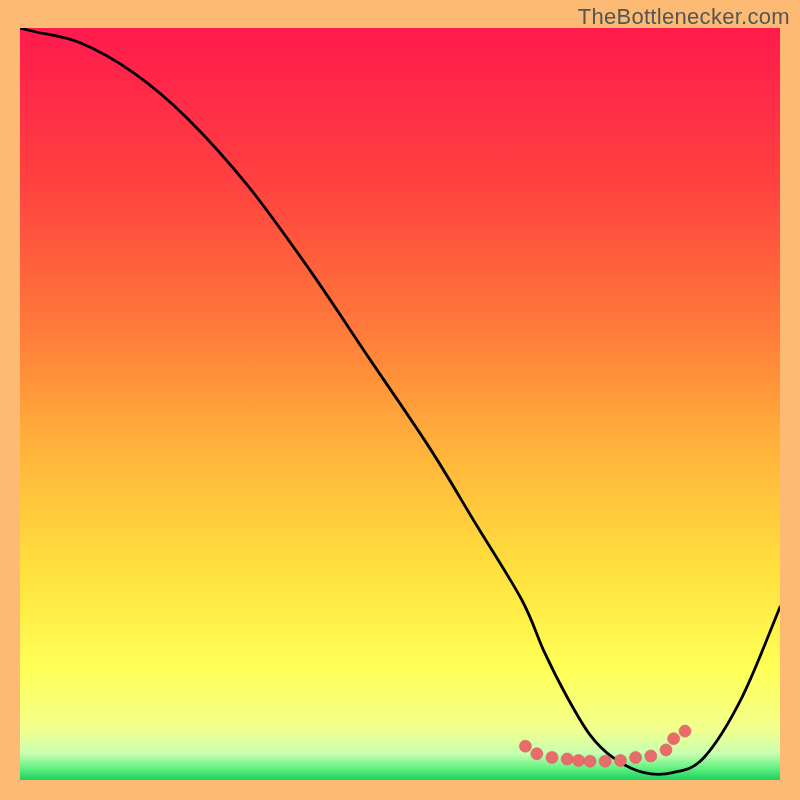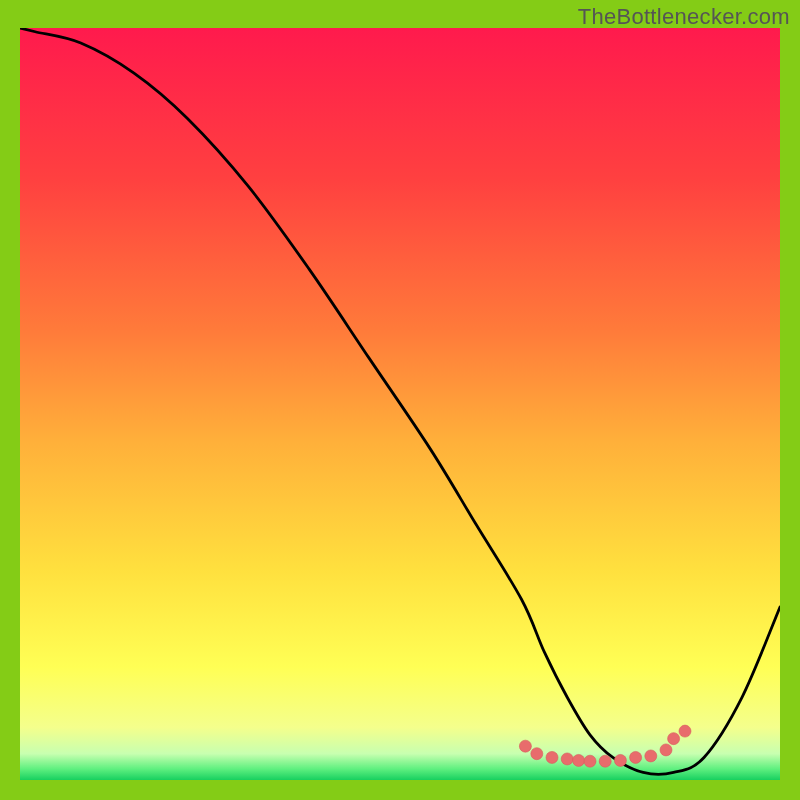--- a/index.html
+++ b/index.html
@@ -7,21 +7,21 @@
     padding: 0;
     width: 800px;
     height: 800px;
     background: #000;
     font-family: Arial, Helvetica, sans-serif;
   }
   .container {
     position: relative;
     width: 800px;
     height: 800px;
-    background: #84cc16;
+    background: #fdba74;
   }
   .watermark {
     position: absolute;
     top: 4px;
     right: 10px;
     color: #555;
     font-size: 22px;
     font-weight: 500;
     letter-spacing: 0.3px;
     z-index: 20;

